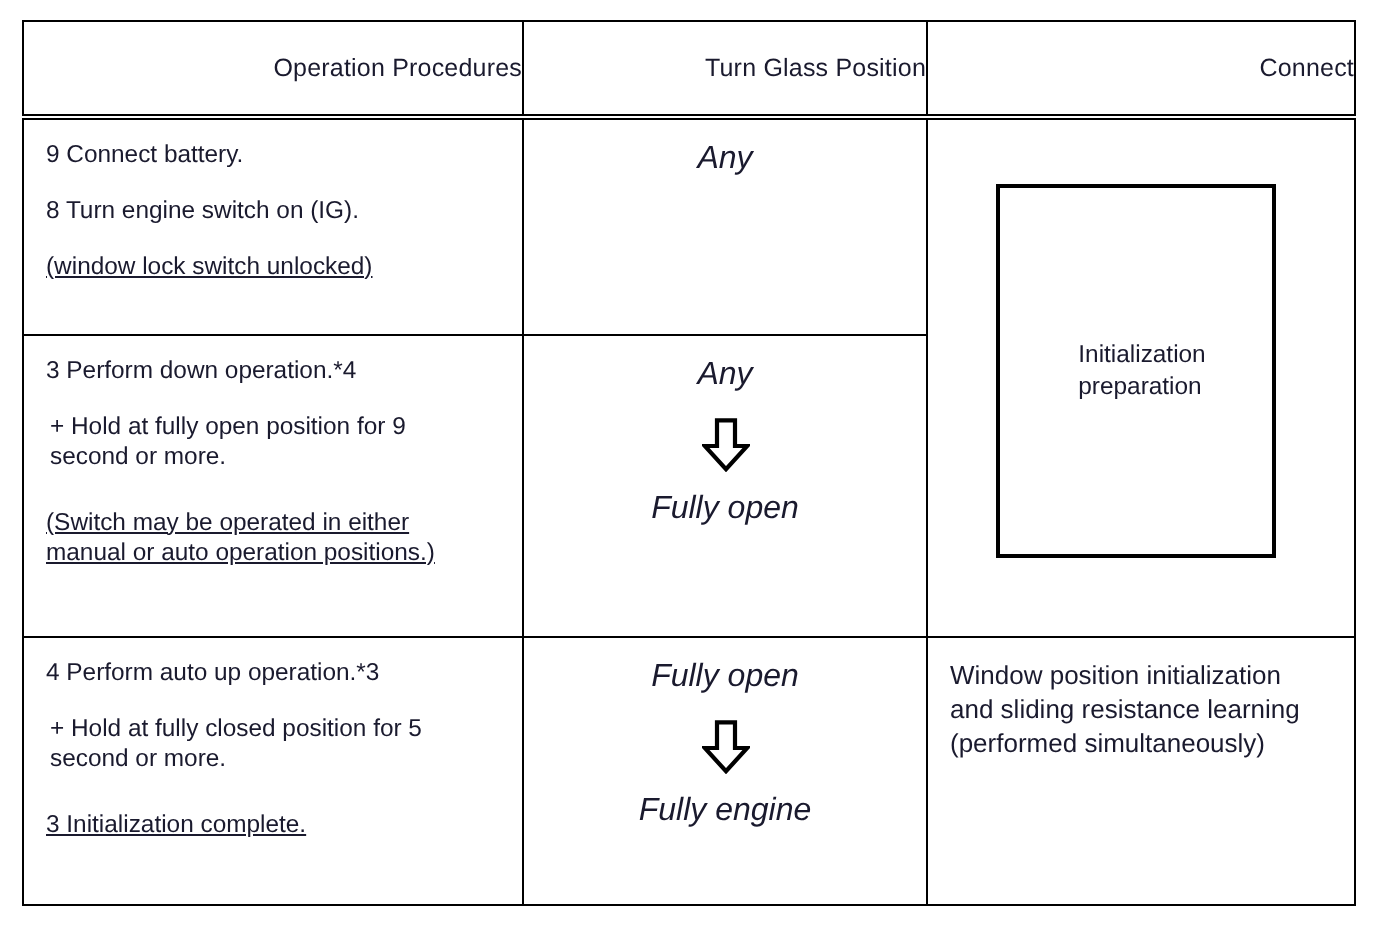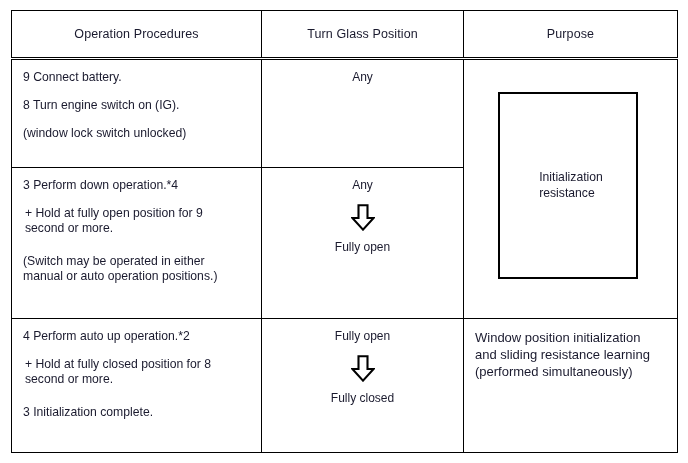--- a/index.html
+++ b/index.html
@@ -44,54 +44,55 @@
   }
 
   
   col.c-ops     { width: 250px; }
   col.c-glass   { width: 202px; }
   col.c-purpose { width: 214px; }
 
   
   .hdr-row th {
     height: 46px;
-    text-align: center;
+    text-align: right;
     vertical-align: middle;
     font-size: 12.5px;
     letter-spacing: 0.1px;
     border-bottom: 3px double #000000;
   }
   .hdr-label { display: block; }
 
   
   .cell-pad {
     padding: 10px 11px 10px 11px;
     box-sizing: border-box;
     height: 100%;
   }
 
   .ops-cell { font-size: 12.2px; line-height: 1.0; }
   .ops-line {
     margin: 0 0 13px 0;
     white-space: pre-line;
     line-height: 1.22;
   }
-  .ops-line:last-child { margin-bottom: 0; }
+  .ops-line:last-child { margin-bottom: 0; text-decoration: underline; }
   .ops-line.indent { padding-left: 2px; }
   .ops-line.gap-lg { margin-bottom: 18px; }
 
   
   .row-1 td { height: 107px; }
   .row-2 td { height: 150px; }
   .row-3 td { height: 133px; }
 
   
   .glass-cell {
     text-align: left;
-    font-size: 12px;
+    font-size: 16px;
+    font-style: italic;
   }
   .glass-inner {
     padding-top: 10px;
     display: flex;
     flex-direction: column;
     align-items: center;
   }
   .glass-label { line-height: 1.2; }
   .glass-label.top { margin-bottom: 0; }
   .arrow-wrap {
@@ -144,21 +145,21 @@
 
     <thead>
       <tr class="hdr-row">
         <th>
           <span class="hdr-label">Operation Procedures</span>
         </th>
         <th>
           <span class="hdr-label">Turn Glass Position</span>
         </th>
         <th>
-          <span class="hdr-label">Purpose</span>
+          <span class="hdr-label">Connect</span>
         </th>
       </tr>
     </thead>
 
     <tbody>
 
       <tr class="row-1">
         <td>
           <div class="cell-pad ops-cell">
             <div class="ops-line">9 Connect battery.</div>
@@ -169,21 +170,21 @@
 
         <td class="glass-cell">
           <div class="glass-inner">
             <div class="glass-label top">Any</div>
           </div>
         </td>
 
         <td class="purpose-cell" rowspan="2">
           <div class="init-box">
             <div class="init-box-text">Initialization
-resistance</div>
+preparation</div>
           </div>
         </td>
       </tr>
 
       <tr class="row-2">
         <td>
           <div class="cell-pad ops-cell">
             <div class="ops-line">3 Perform down operation.*4</div>
             <div class="ops-line indent gap-lg">+ Hold at fully open position for 9
 second or more.</div>
@@ -201,36 +202,36 @@
               </svg>
             </span>
             <div class="glass-label">Fully open</div>
           </div>
         </td>
       </tr>
 
       <tr class="row-3">
         <td>
           <div class="cell-pad ops-cell">
-            <div class="ops-line">4 Perform auto up operation.*2</div>
-            <div class="ops-line indent gap-lg">+ Hold at fully closed position for 8
+            <div class="ops-line">4 Perform auto up operation.*3</div>
+            <div class="ops-line indent gap-lg">+ Hold at fully closed position for 5
 second or more.</div>
             <div class="ops-line">3 Initialization complete.</div>
           </div>
         </td>
 
         <td class="glass-cell">
           <div class="glass-inner">
             <div class="glass-label top">Fully open</div>
             <span class="arrow-wrap">
               <svg width="24" height="27" viewBox="0 0 24 27" aria-hidden="true">
                 <polygon points="7.5,1.2 16.5,1.2 16.5,14 22.6,14 12,25.6 1.4,14 7.5,14" fill="#ffffff" stroke="#000000" stroke-width="2.1" stroke-linejoin="miter"></polygon>
               </svg>
             </span>
-            <div class="glass-label">Fully closed</div>
+            <div class="glass-label">Fully engine</div>
           </div>
         </td>
 
         <td>
           <div class="purpose-text">Window position initialization
 and sliding resistance learning
 (performed simultaneously)</div>
         </td>
       </tr>
 

